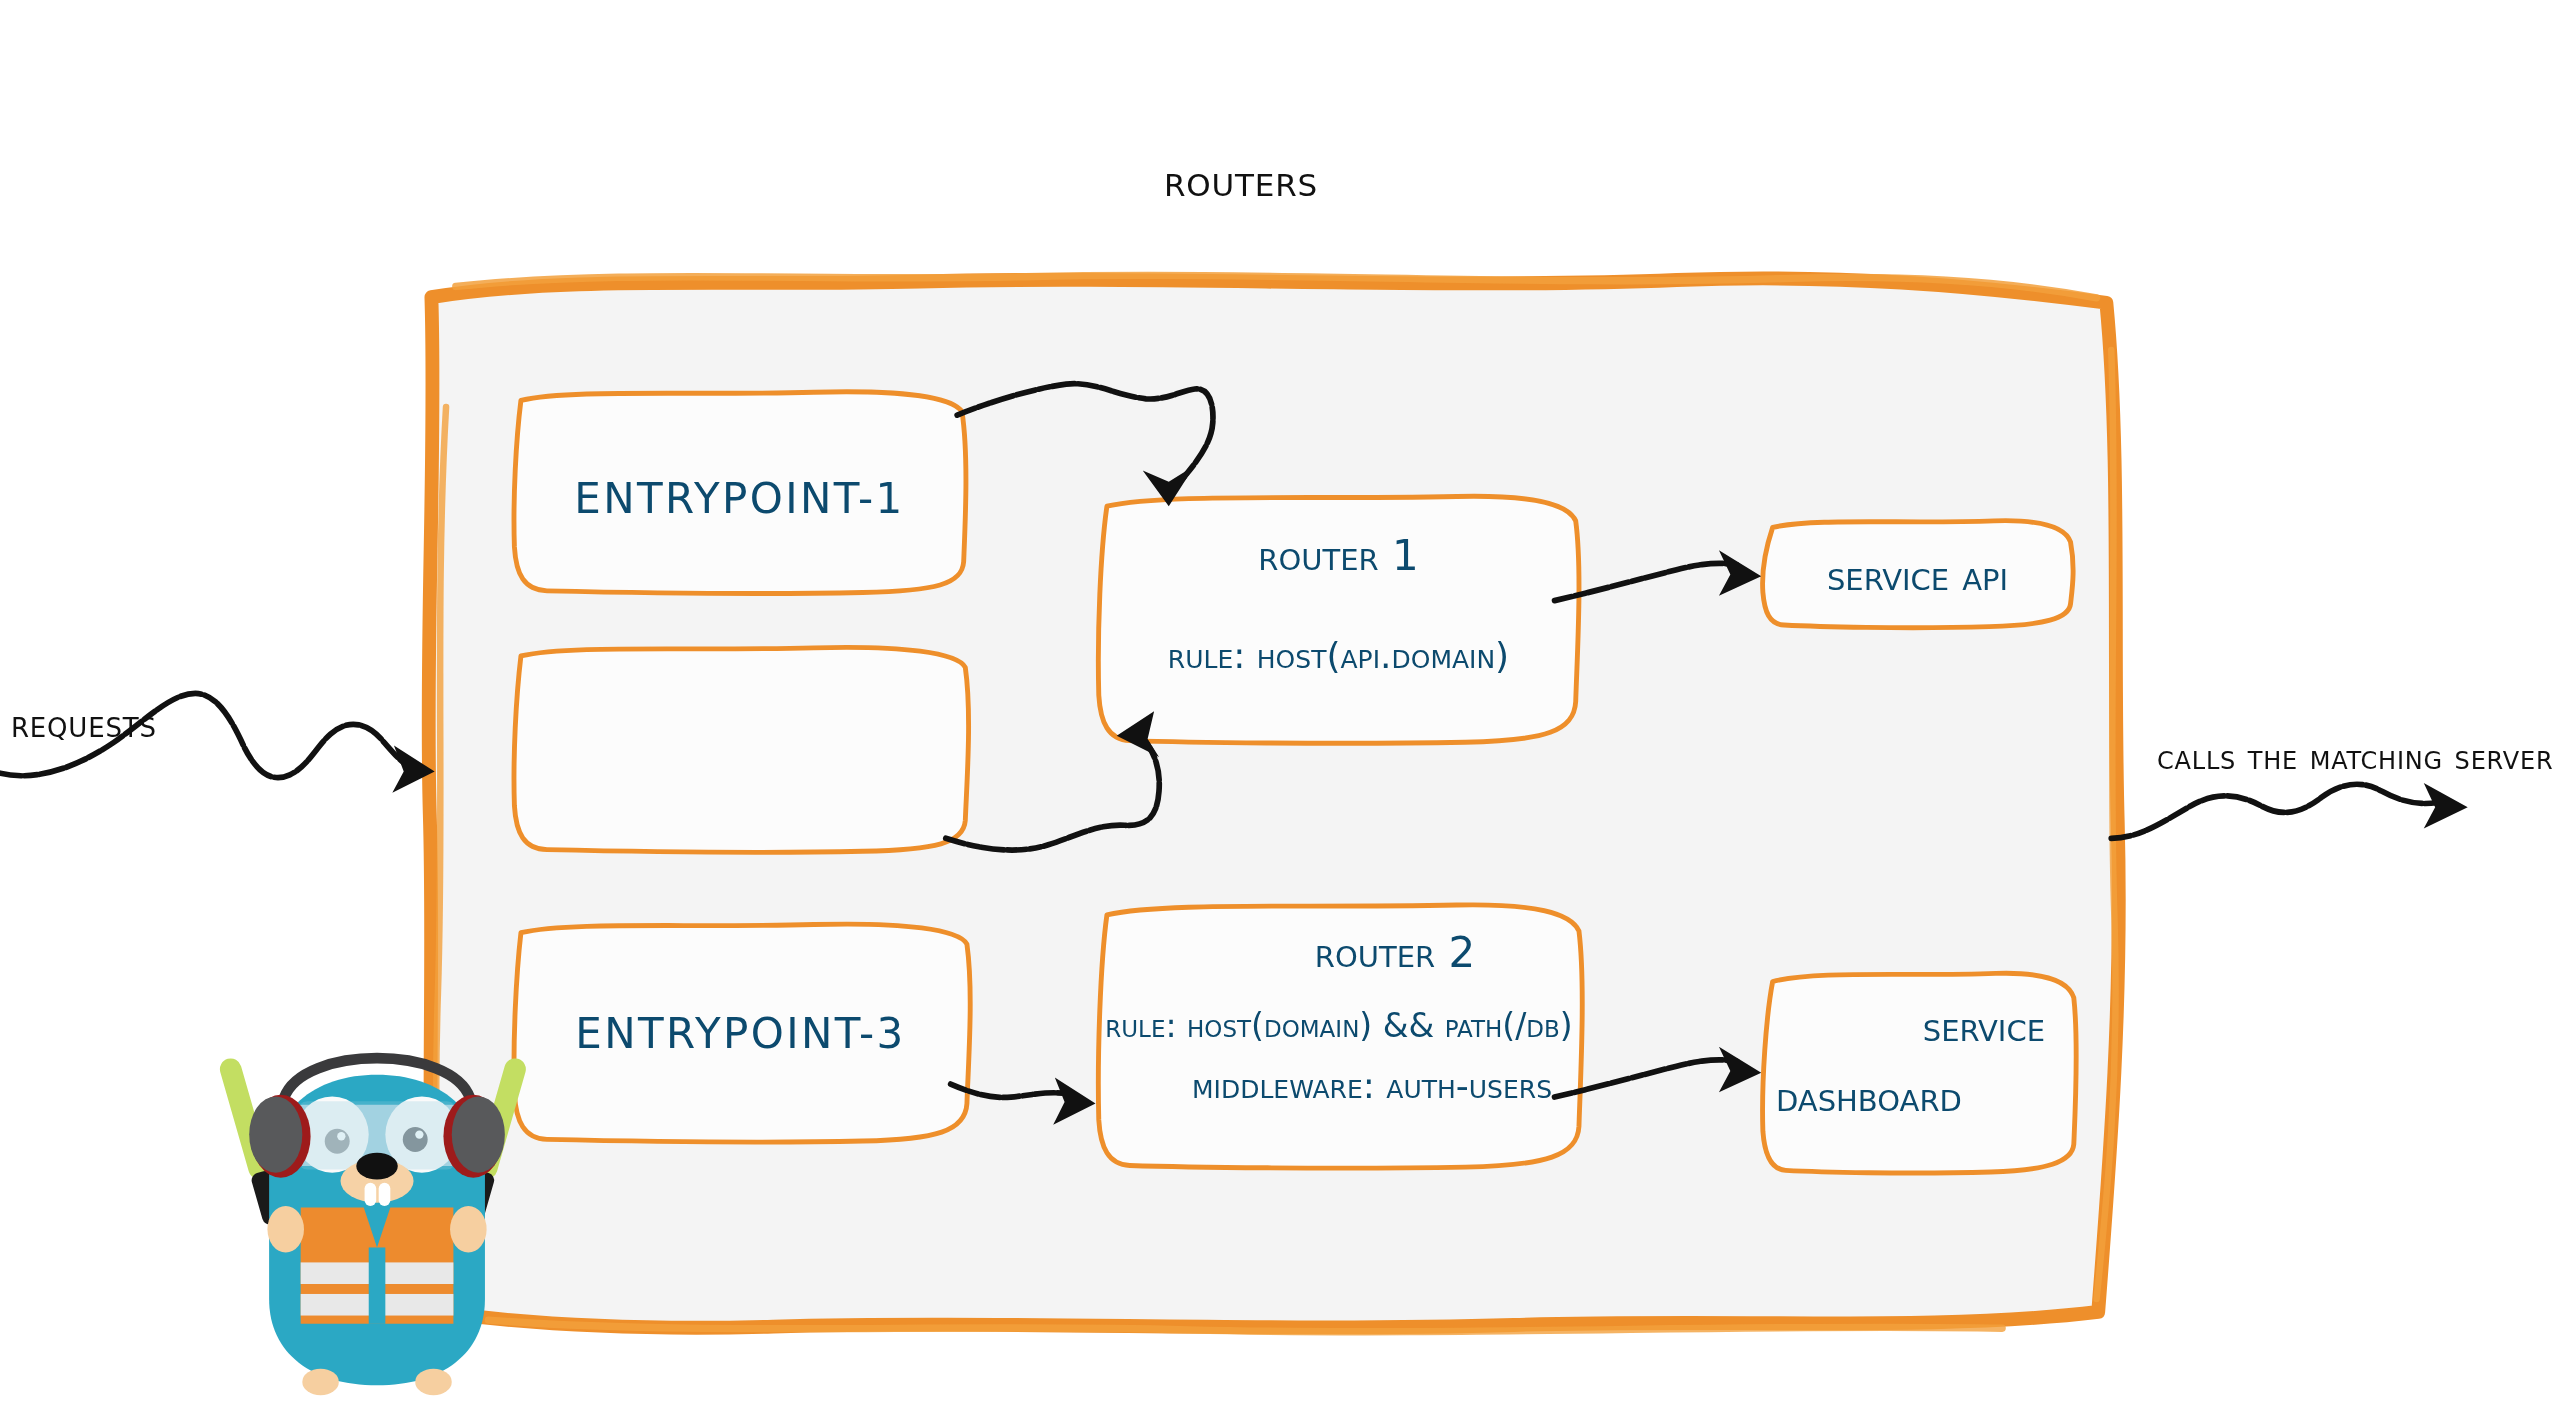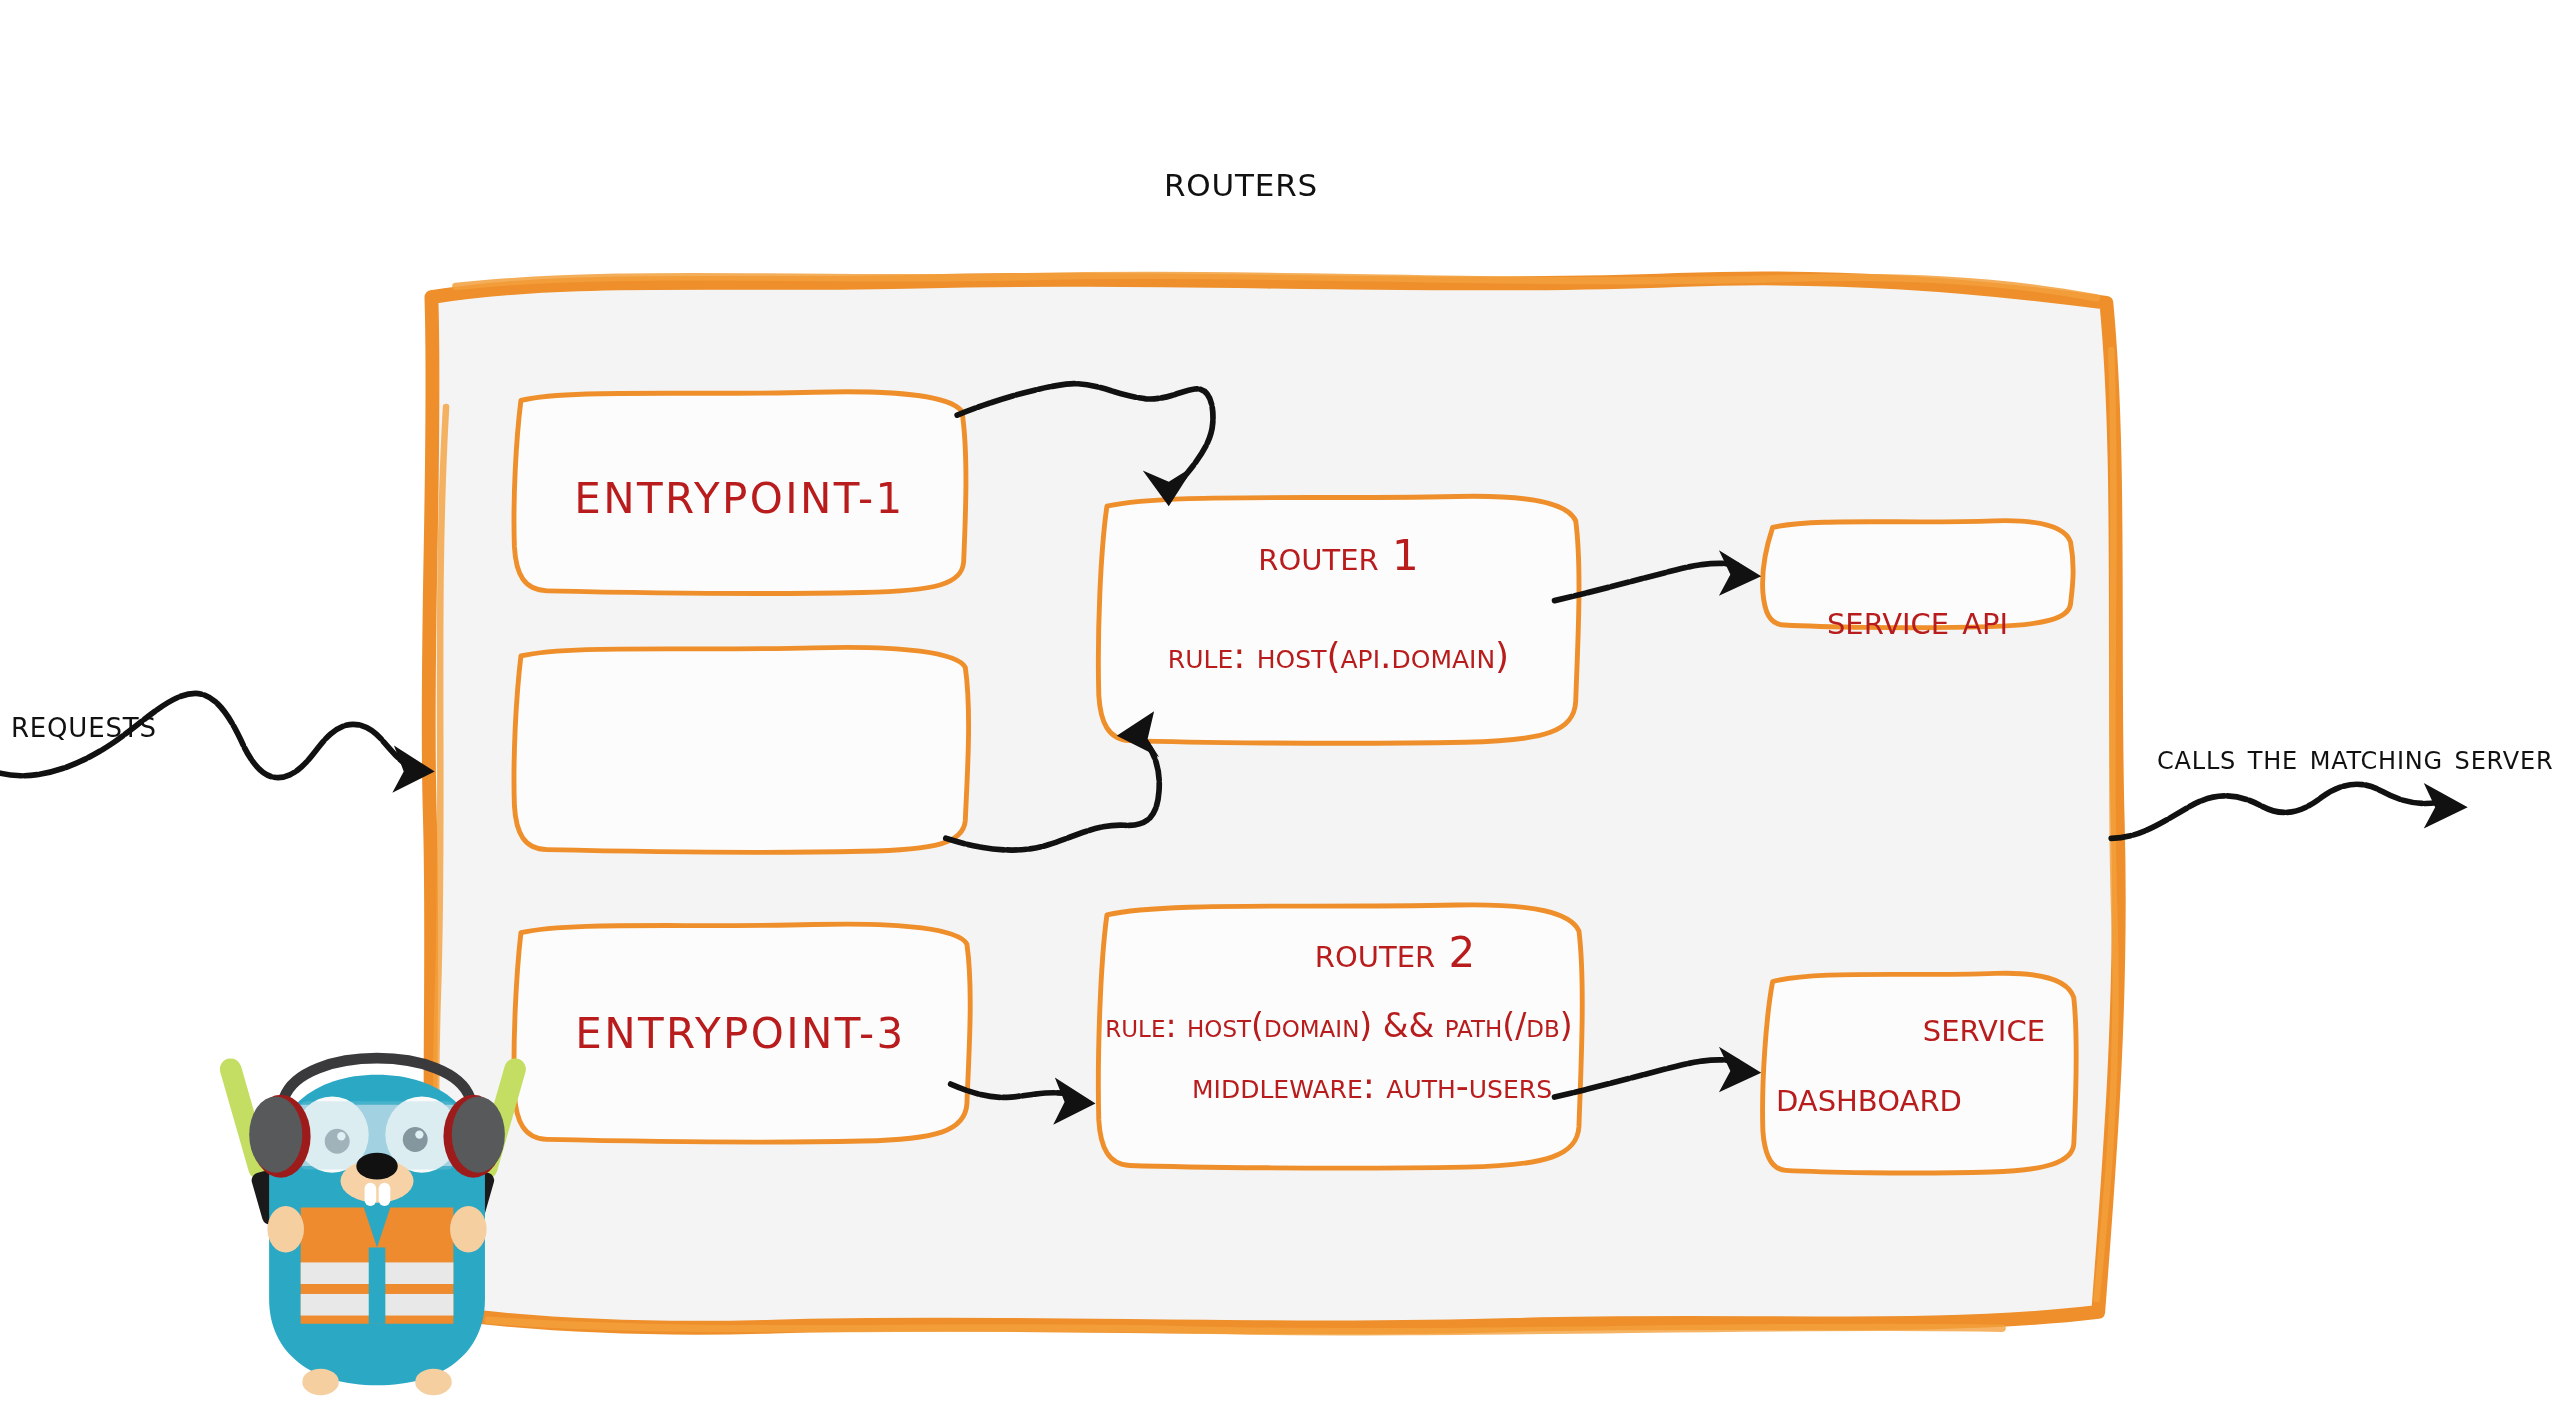--- a/index.html
+++ b/index.html
@@ -10,21 +10,21 @@
   
   .txt{position:absolute;color:#111;font-family:"DejaVu Sans", sans-serif;
        white-space:nowrap;letter-spacing:0.8px;font-weight:400;}
   .sc{font-variant:small-caps;text-transform:lowercase;}
   .allcap{text-transform:uppercase;}
 
   #title{left:1164px;top:155px;font-size:44px;}
   #requests-label{left:11px;top:671px;font-size:37px;margin-top:32px;}
   #calls-label{left:2157px;top:737px;font-size:34px;}
 
-  .boxlabel{position:absolute;color:#b91c1c;text-align:center;white-space:nowrap;}
+  .boxlabel{position:absolute;color:#0c4a6e;text-align:center;white-space:nowrap;}
 
   .ep-label{font-size:42px;letter-spacing:2.4px;}
   .rt-title{font-size:42px;}
   .rt-line{font-size:36px;}
   .rt-line-sm{font-size:33px;}
   .svc-label{font-size:41px;}
 
   #wordmark{position:absolute;left:244px;top:1301px;font-size:104px;
             font-family:"DejaVu Sans", sans-serif;font-weight:300;color:#39414a;
             letter-spacing:-1.6px;line-height:1;}
@@ -225,19 +225,19 @@
   <div class="boxlabel ep-label allcap" style="left:514px;top:474px;width:451px;">entrypoint-1</div>
   <div class="boxlabel ep-label allcap" style="left:514px;top:1009px;width:453px;">entrypoint-3</div>
 
   <div class="boxlabel rt-title sc" style="left:1099px;top:531px;width:479px;">Router 1</div>
   <div class="boxlabel rt-line sc" style="left:1099px;top:635px;width:479px;">rule: Host(api.domain)</div>
 
   <div class="boxlabel rt-title sc" style="left:1155px;top:928px;width:480px;">Router 2</div>
   <div class="boxlabel rt-line-sm sc" style="left:1099px;top:1006px;width:480px;">rule: Host(domain) &amp;&amp; Path(/db)</div>
   <div class="boxlabel rt-line sc" style="left:1132px;top:1065px;width:480px;">Middleware: auth-users</div>
 
-  <div class="boxlabel svc-label sc" style="left:1763px;top:552px;width:309px;margin-top:44px;">Service API</div>
+  <div class="boxlabel svc-label sc" style="left:1763px;top:552px;width:309px;">Service API</div>
   <div class="boxlabel svc-label sc" style="left:1776px;top:1003px;width:269px;text-align:right;">Service</div>
   <div class="boxlabel svc-label sc" style="left:1776px;top:1073px;width:285px;text-align:left;">Dashboard</div>
 
 
 </div>
 
 
 </body></html>

